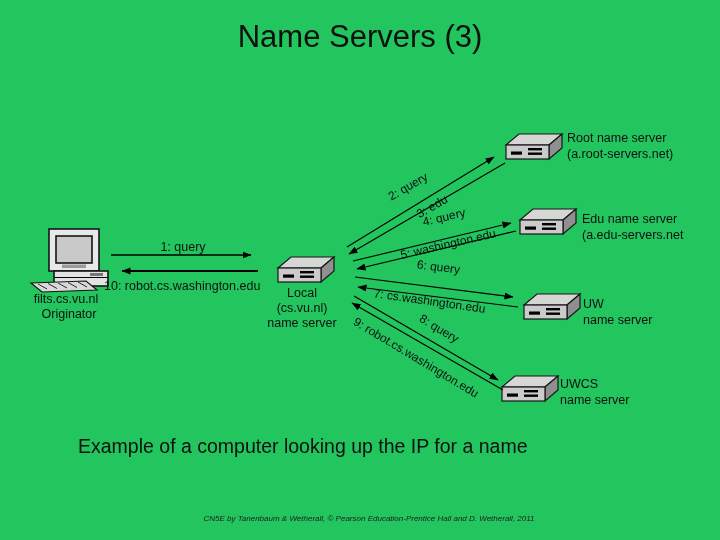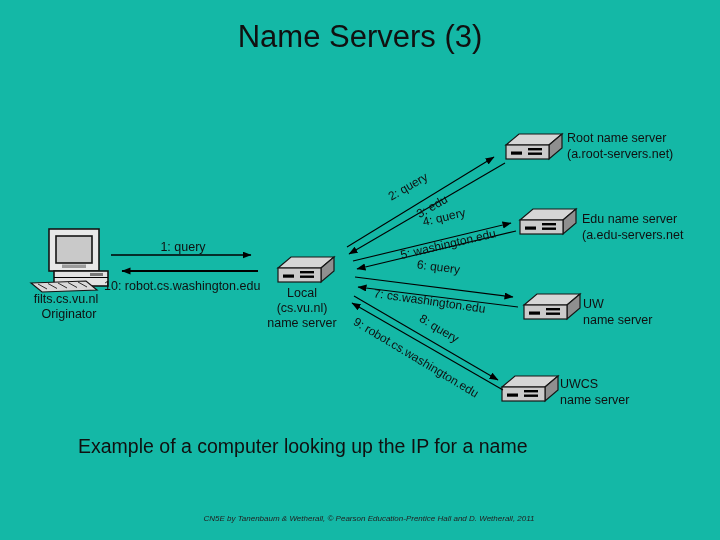--- a/index.html
+++ b/index.html
@@ -1,16 +1,16 @@
 <!DOCTYPE html>
 <html><head>
 <meta charset="utf-8">
 <style>
   html,body{margin:0;padding:0;background:#fff;}
-  .slide{position:relative;width:720px;height:540px;background:#14b8a6;overflow:hidden;}
+  .slide{position:relative;width:720px;height:540px;background:#22c55e;overflow:hidden;}
   svg{position:absolute;left:0;top:0;}
   text{font-family:"Liberation Sans", sans-serif;fill:#101010;}
   .title-txt{font-size:31px;}
   .caption-txt{font-size:19.5px;}
   .footer-txt{font-size:8px;font-style:italic;fill:#222;}
   .lbl{font-size:12px;}
   .srvlbl{font-size:12.5px;}
   .nodelbl{font-size:12.5px;}
   line, polyline{stroke:#000;}
 </style>

